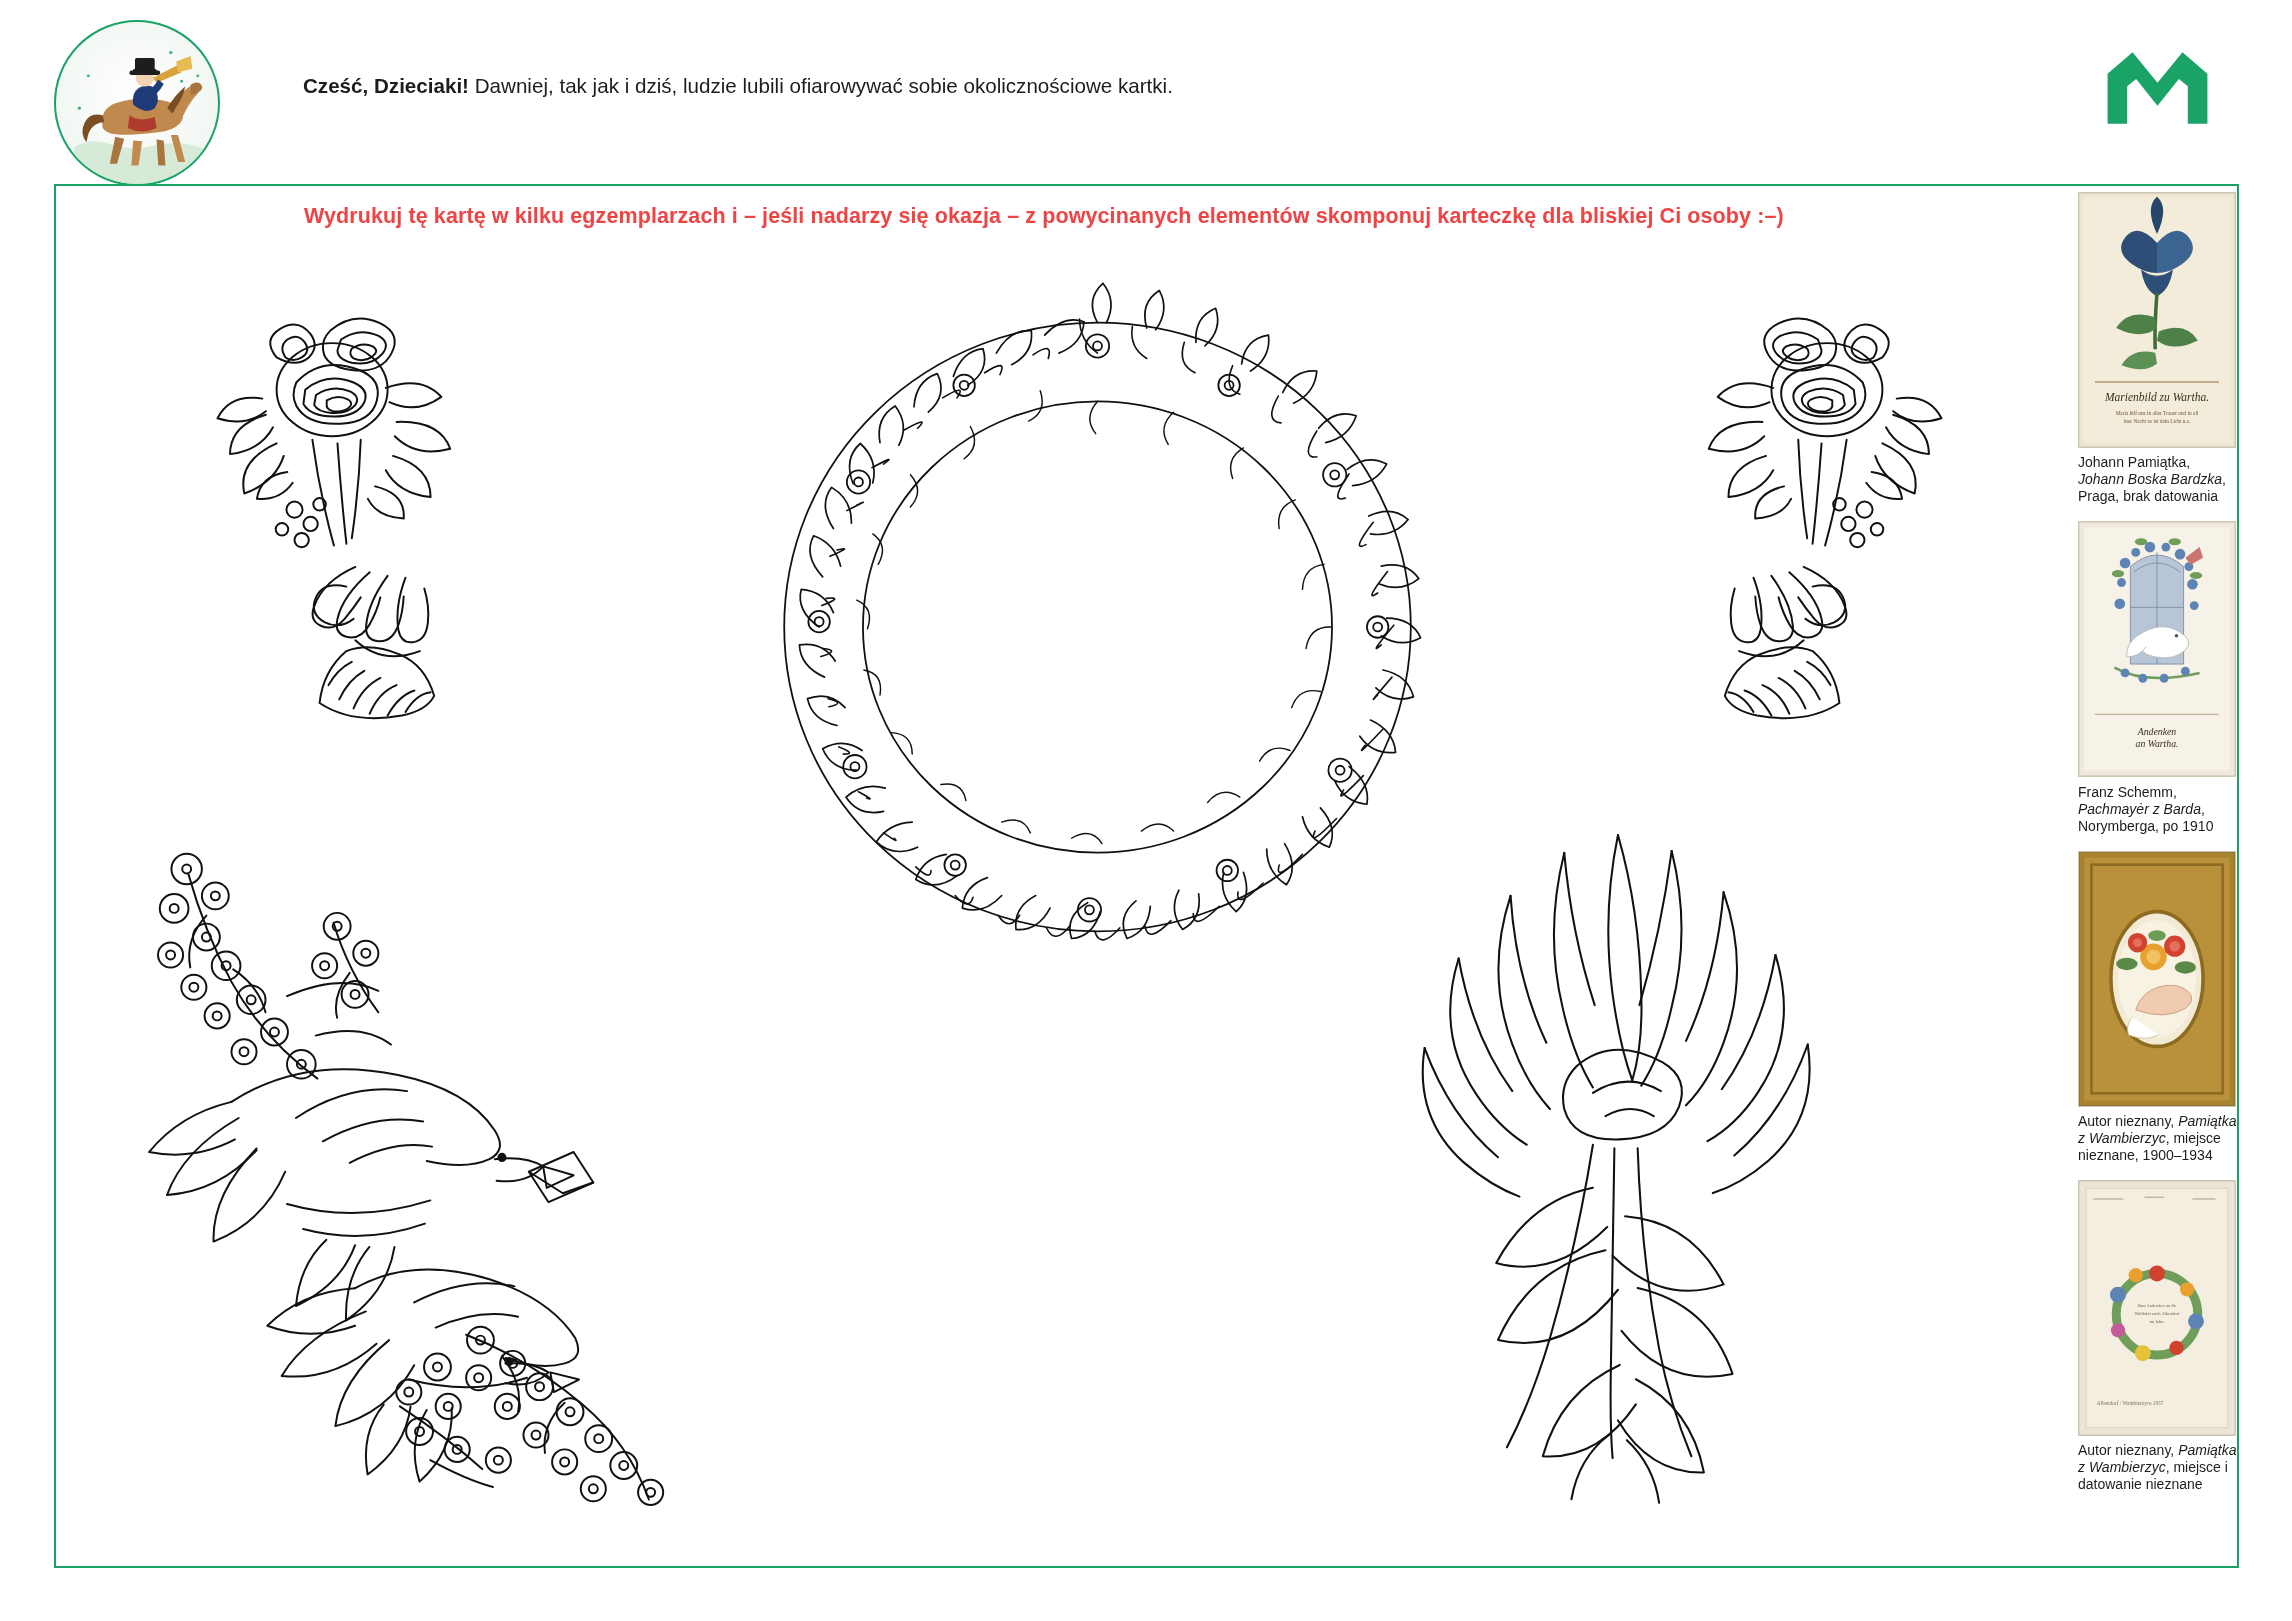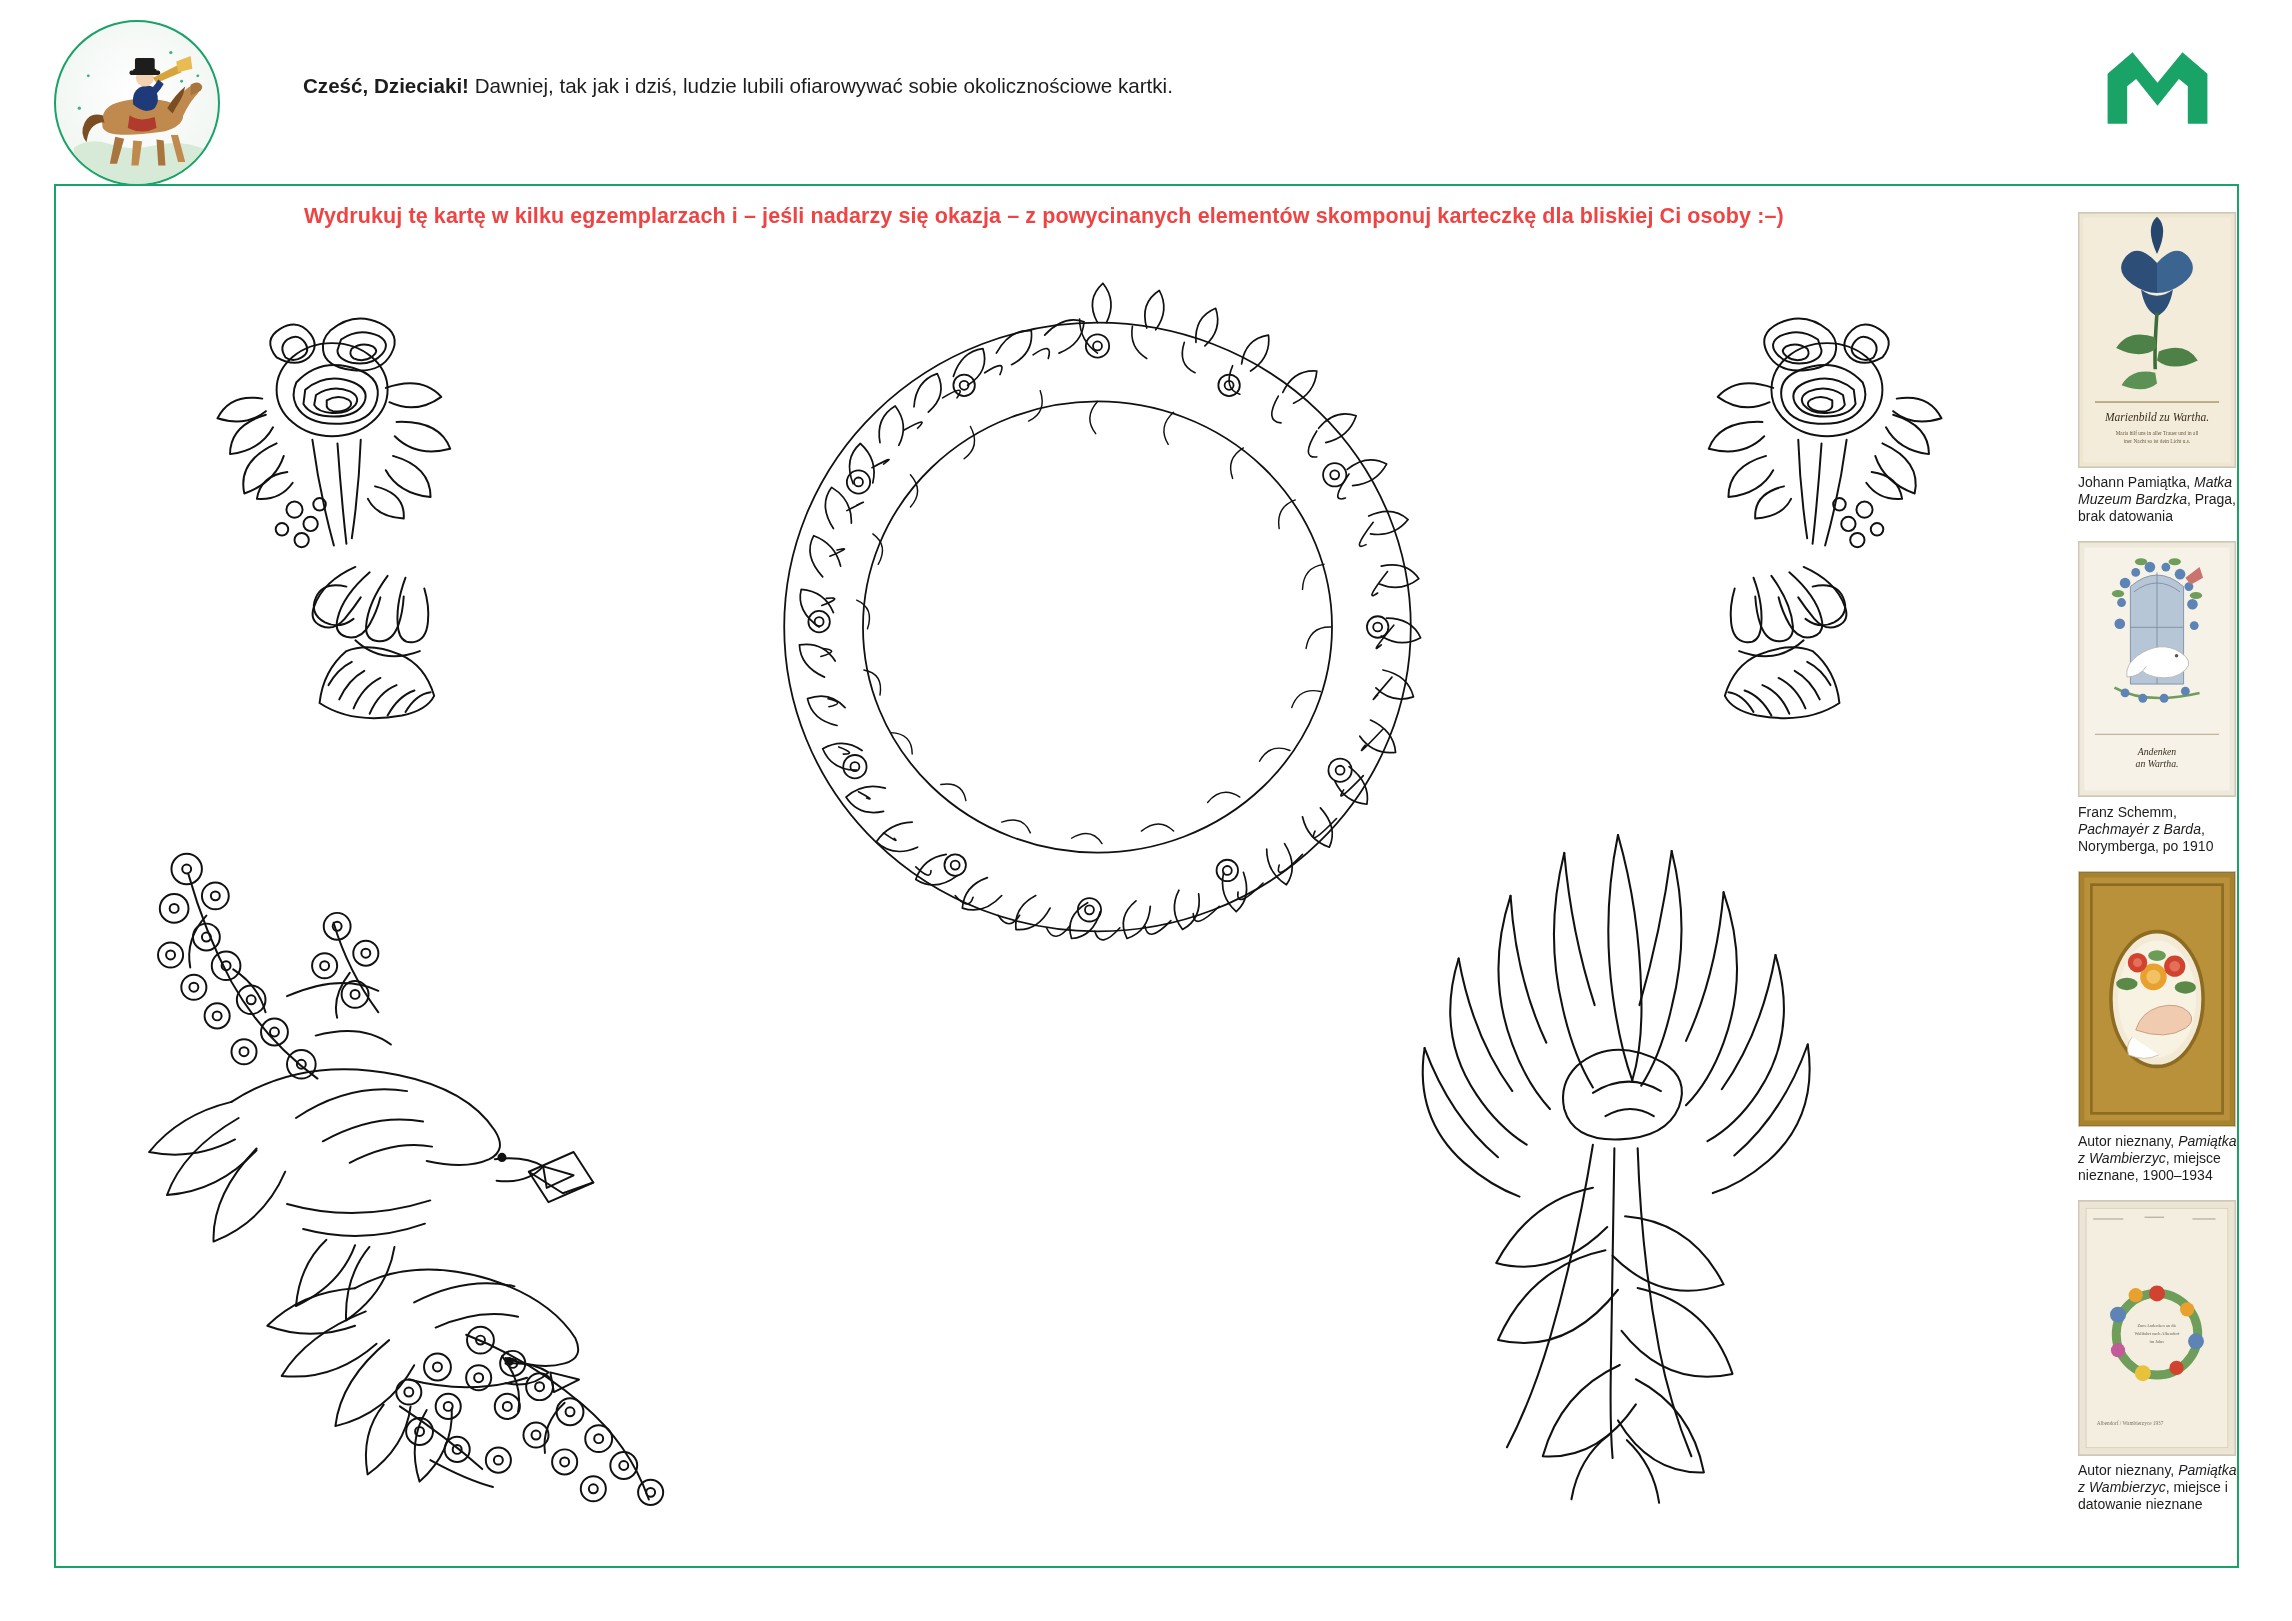--- a/index.html
+++ b/index.html
@@ -82,21 +82,21 @@
   
   .art-bouquet-left   { left: 99px;  top: 22.4px;   width: 376px;  height: 502px; }
   .art-bouquet-right  { left: 1558px; top: 22.4px;   width: 376px;  height: 502px; }
   .art-wreath         { left: 663px;  top: 18px;   width: 743px;  height: 734px; }
   .art-doves          { left: 18px;   top: 591px;  width: 824px;  height: 690px; }
   .art-lily           { left: 1290px; top: 555px;  width: 555px;  height: 708px; }
 
   
   .cards {
     position: absolute;
-    left: 2078px; top: 212px;
+    left: 2078px; top: 192px;
     width: 161px;
   }
   .card { margin-bottom: 16px; }
   .card-img {
     width: 158px;
     border: 0.9px solid #cfc7b6;
     display: block;
   }
   .card-cap {
     margin-top: 6.3px;
@@ -601,21 +601,21 @@
         </g>
         <rect x="18" y="212" width="140" height="2" fill="#b9a77e"></rect>
         <text x="88" y="234" font-family="'Liberation Serif', serif" font-size="13" font-style="italic" text-anchor="middle" fill="#3a2f1d">Marienbild zu Wartha.</text>
         <g fill="#6b5a3c" font-family="'Liberation Serif', serif" font-size="6">
           <text x="88" y="250" text-anchor="middle">Maria hilf uns in aller Trauer und in all</text>
           <text x="88" y="259" text-anchor="middle">iner Nacht so ist dein Licht u.s.</text>
         </g>
         <rect x="0" y="0" width="176" height="286" fill="none" stroke="#cfc7b6"></rect>
       </svg>
       <div class="card-cap">
-        <span>Johann Pamiątka, </span><i>Matka Muzeum Bardzka</i><span>, Praga, brak datowania</span>
+        <span>Johann Pamiątka, </span><i>Johann Boska Bardzka</i><span>, Praga, brak datowania</span>
       </div>
     </div>
 
     <div class="card">
       <svg class="card-img" viewBox="0 0 176 286" width="158" height="256">
         <rect width="176" height="286" fill="#efe9dc"></rect>
         <rect x="6" y="6" width="164" height="274" fill="#f6f2e8"></rect>
 
         <path d="M58 50 q30 -26 60 0 v110 h-60 z" fill="#b7c6d6" stroke="#7b8ea1"></path>
         <path d="M88 34 v126" stroke="#7b8ea1"></path>

